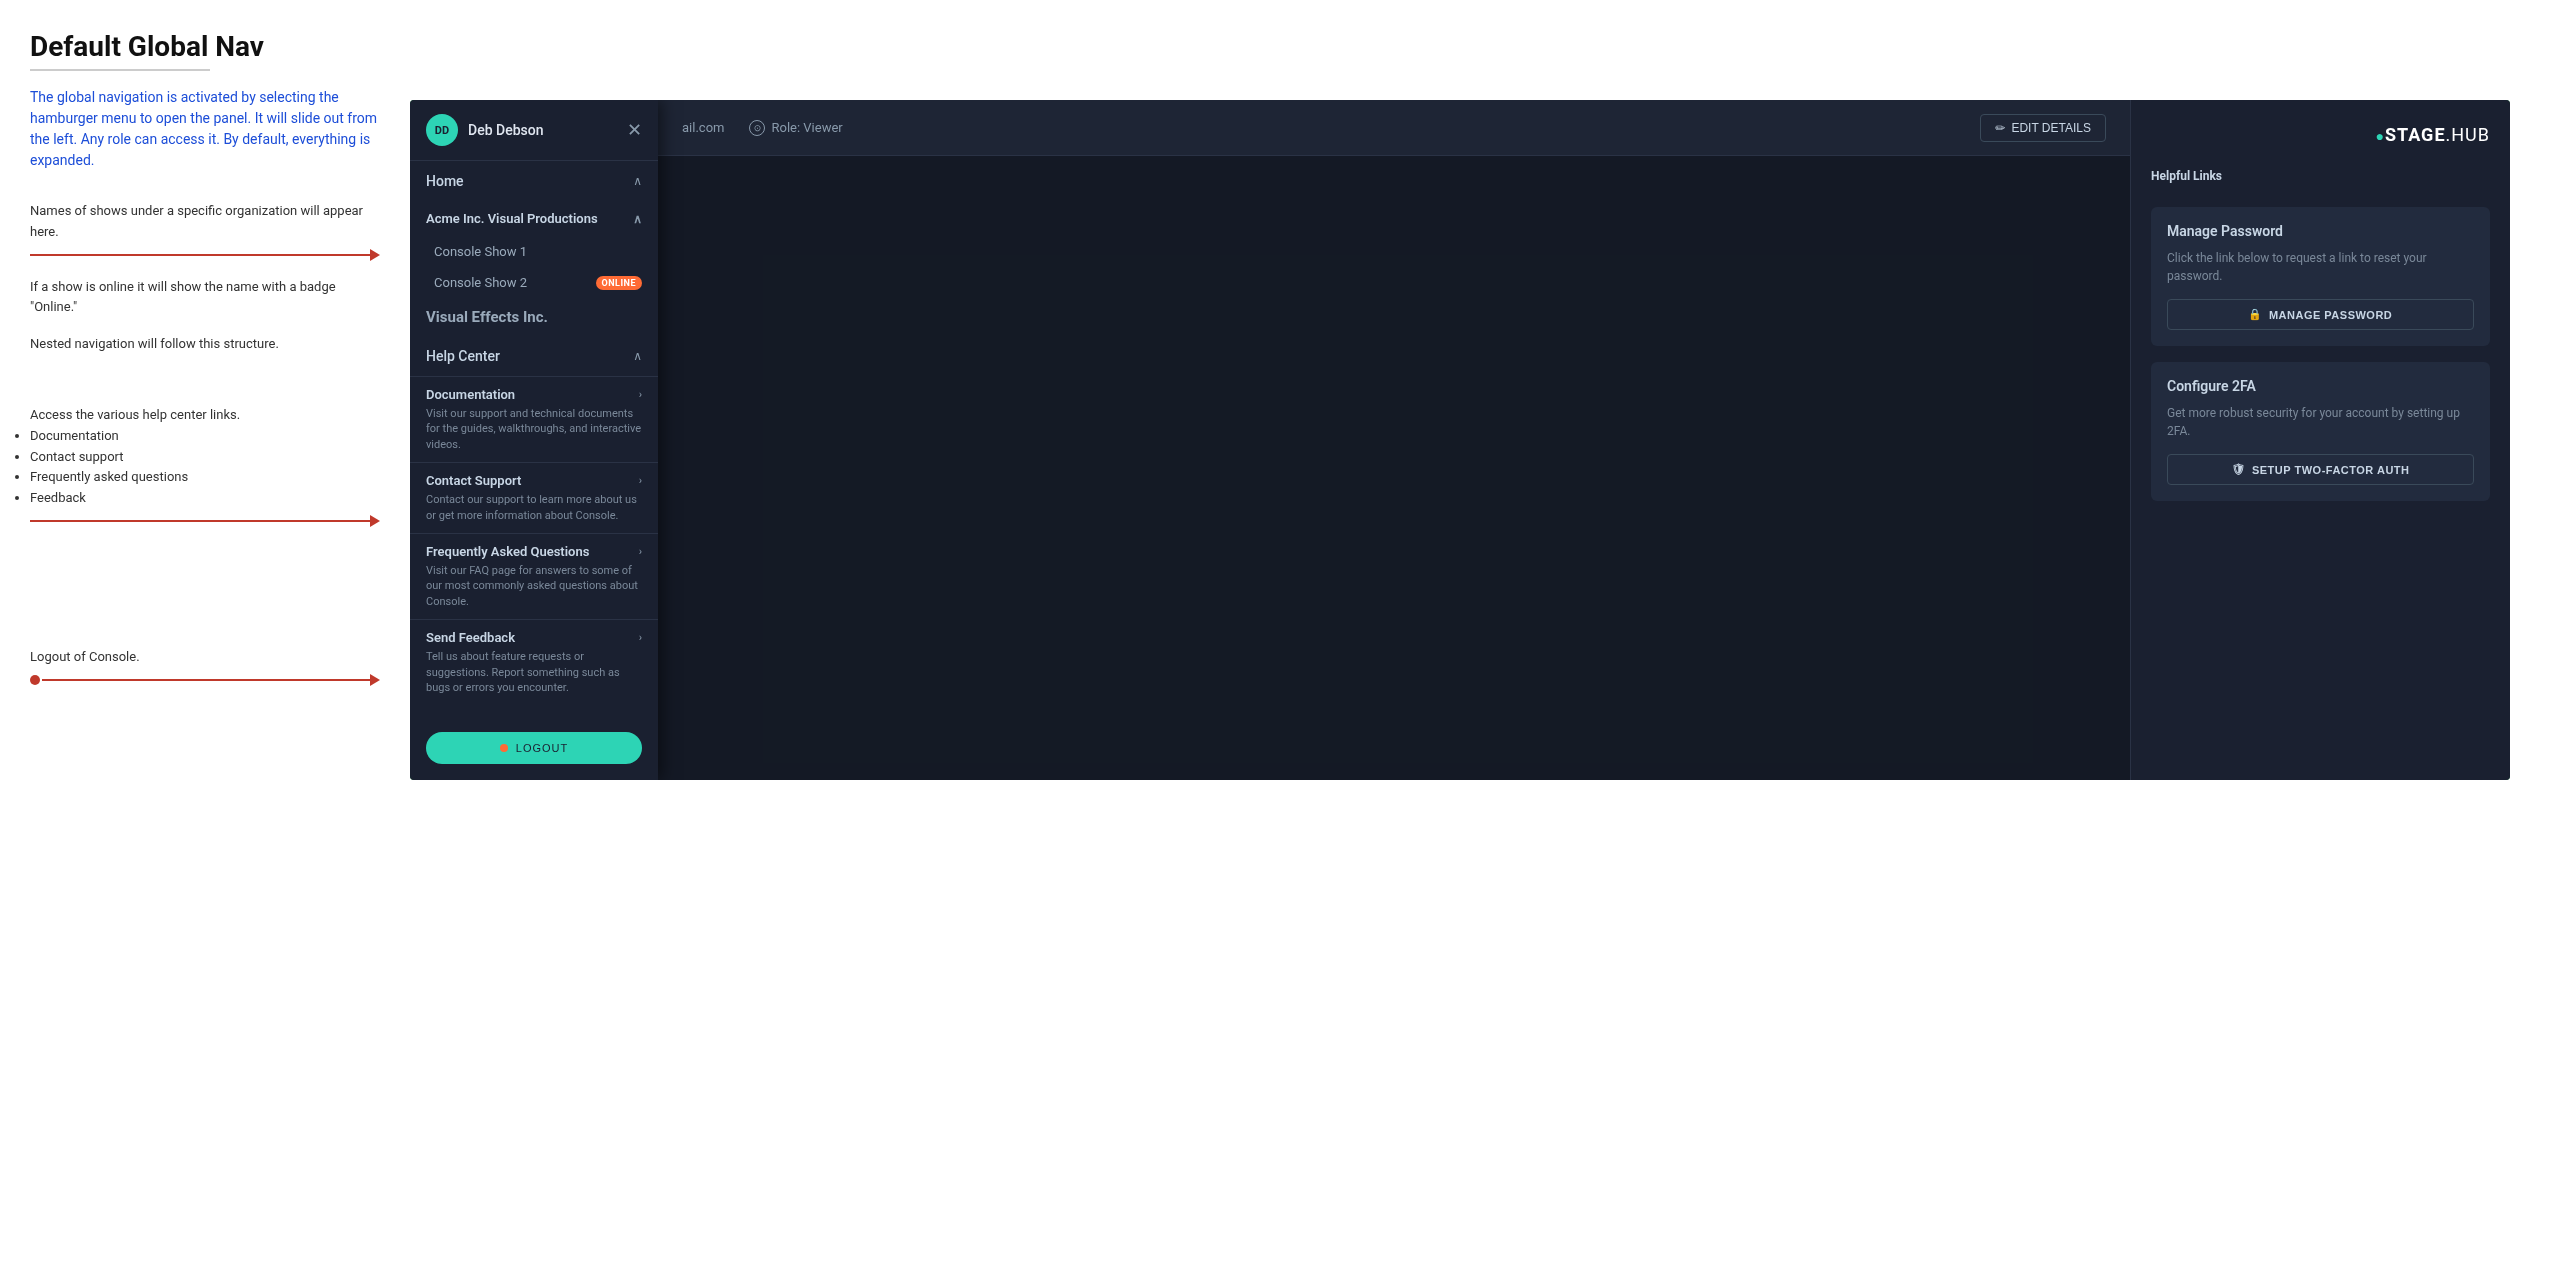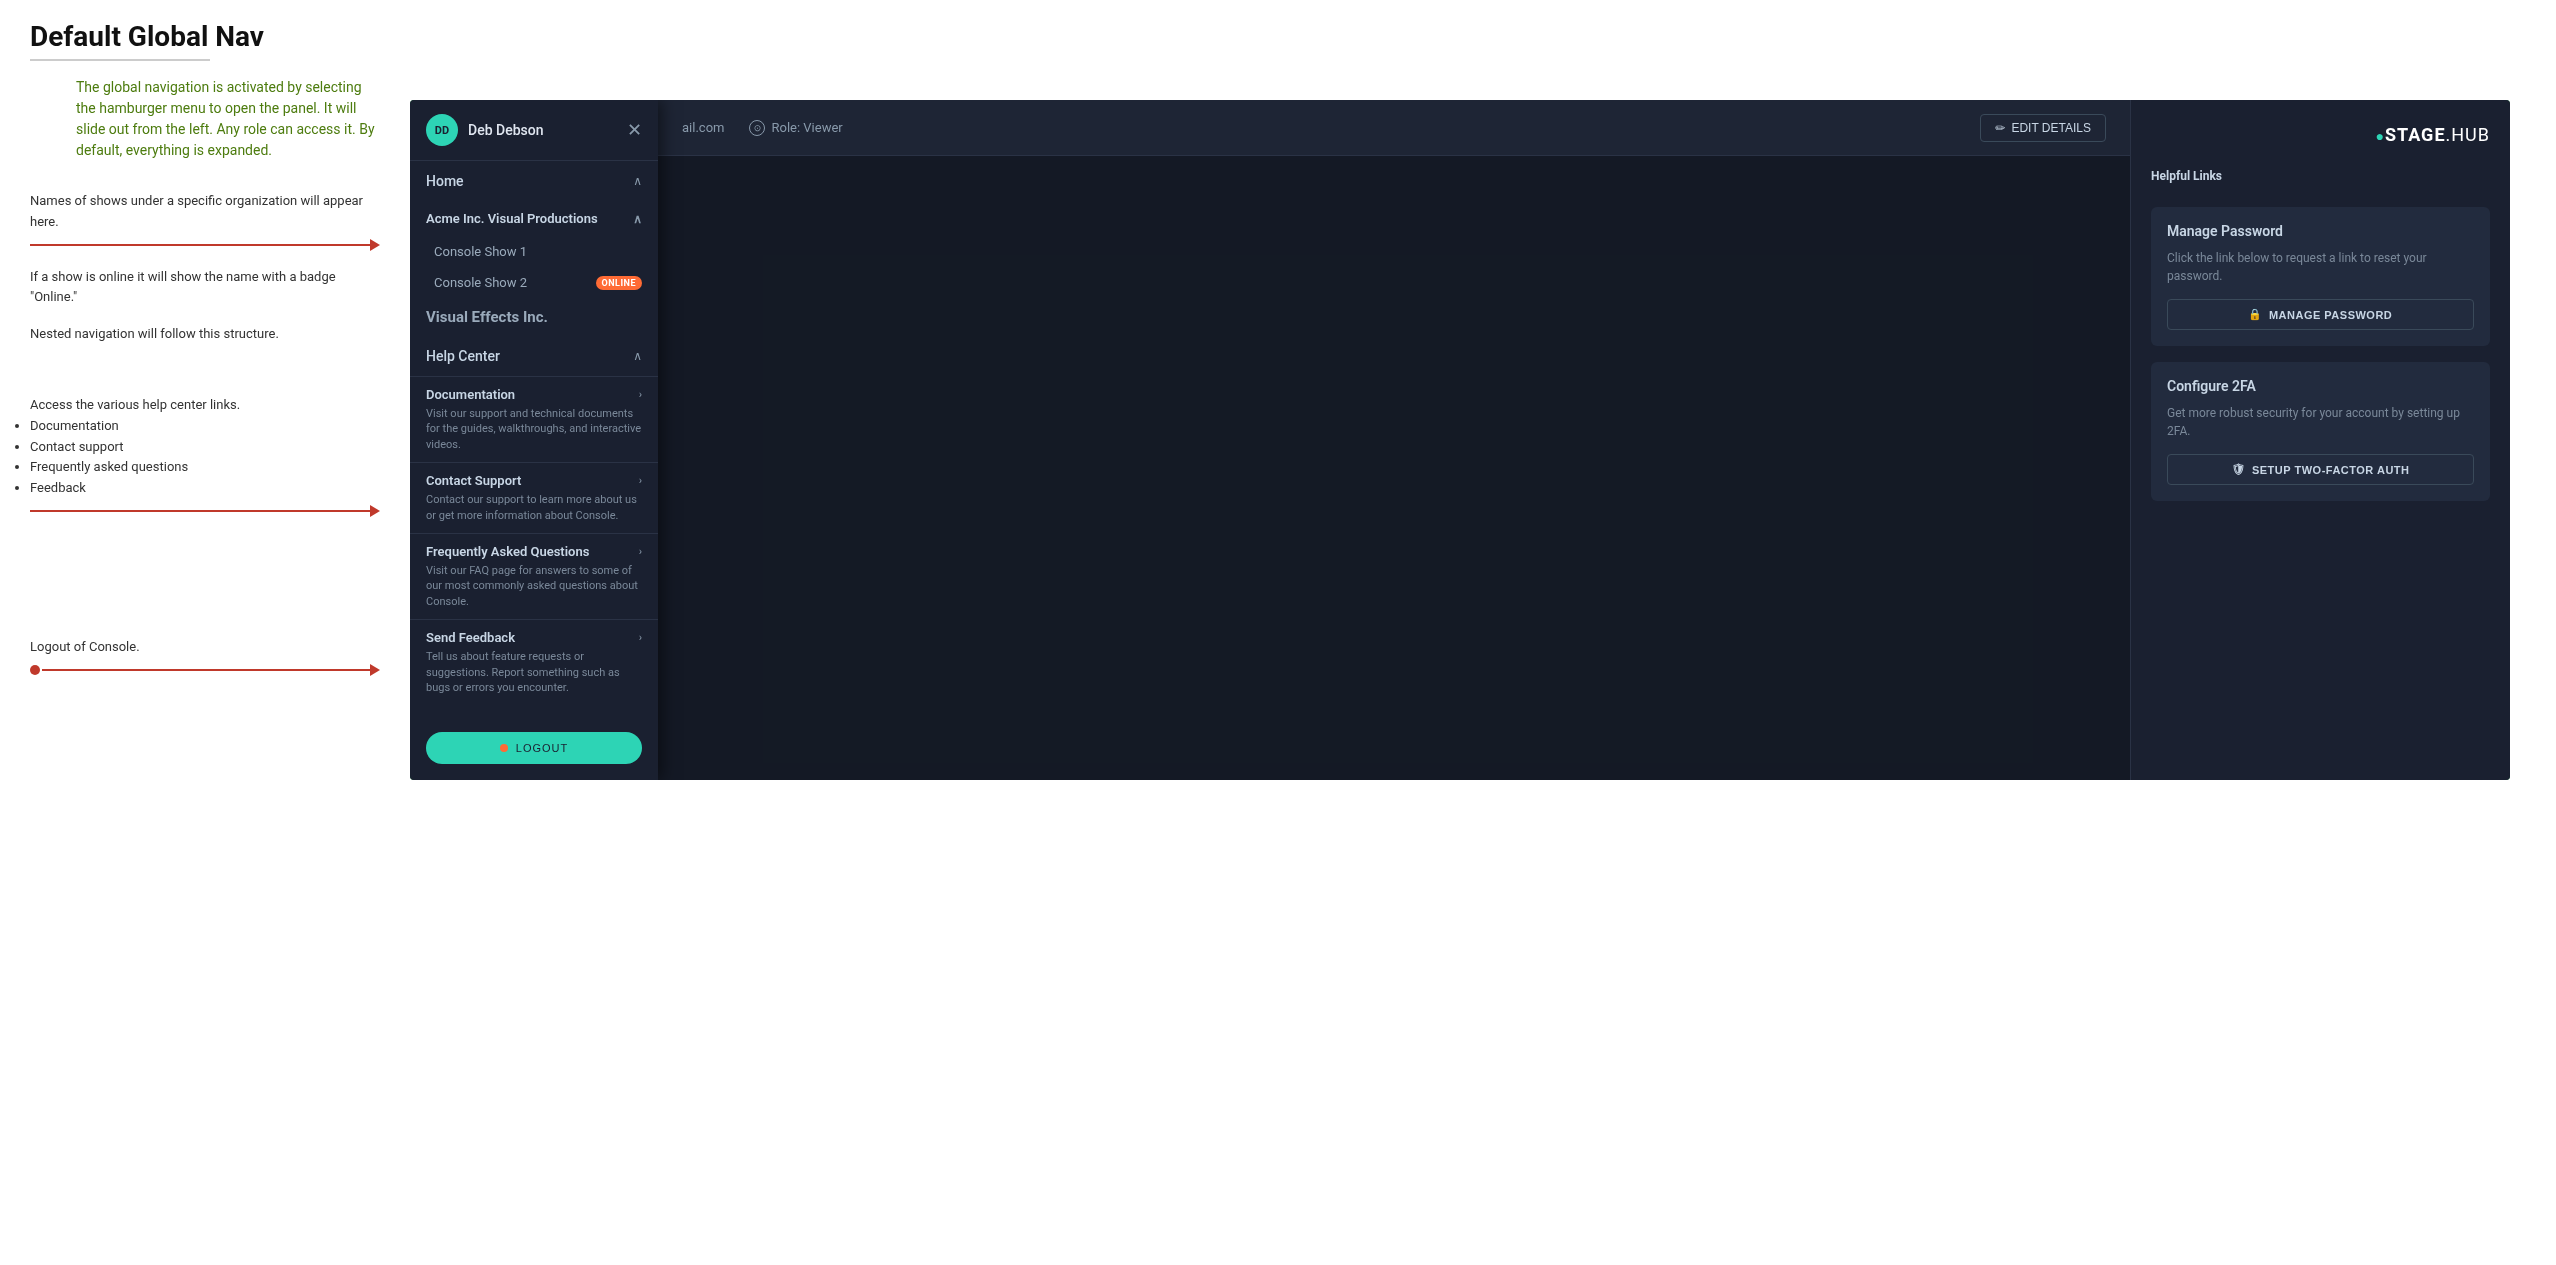--- a/index.html
+++ b/index.html
@@ -11,41 +11,40 @@
       position: relative;
       overflow-x: hidden;
     }
 
     
     .annotation-area {
       position: absolute;
       top: 0;
       left: 0;
       width: 410px;
-      padding: 20px 30px;
+      padding: 30px 30px;
     }
 
     .page-title {
       font-size: 28px;
       font-weight: 700;
       color: #111;
       margin-bottom: 6px;
     }
     .page-title-divider {
       width: 180px;
       height: 2px;
       background: #ccc;
       margin-bottom: 16px;
     }
     .page-description {
       font-size: 14px;
-      color: #4d7c0f;
+      color: #1d4ed8;
       line-height: 1.5;
       margin-bottom: 30px;
-      margin-left: 46px;
     }
 
     .annotation-block {
       margin-bottom: 28px;
       position: relative;
     }
     .annotation-text {
       font-size: 13px;
       color: #333;
       line-height: 1.6;

